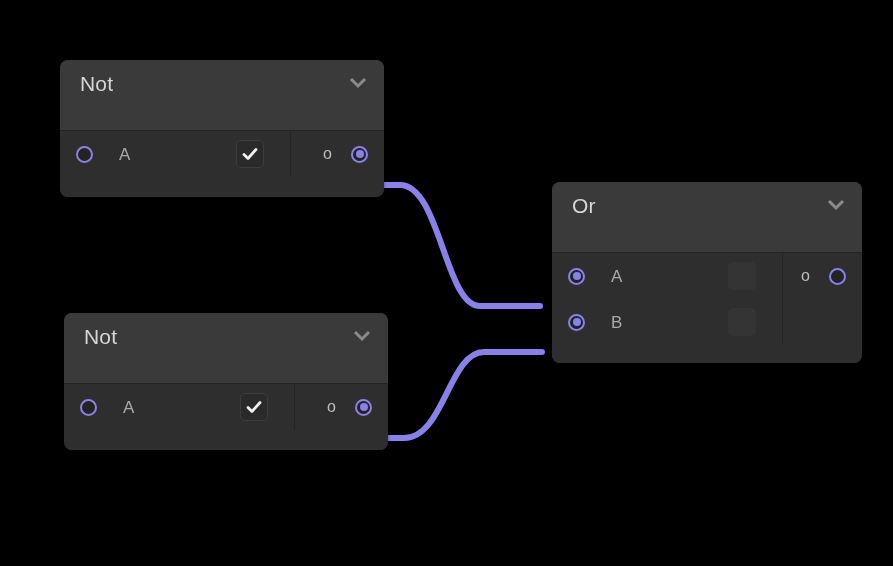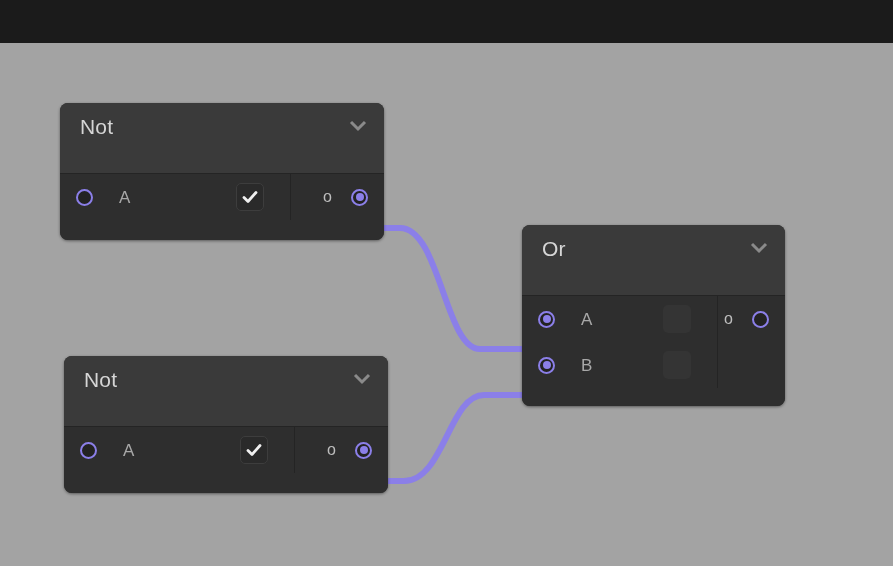--- a/index.html
+++ b/index.html
@@ -11,22 +11,21 @@
     height: 566px;
     background: #1b1b1b;
     font-family: "Liberation Sans", sans-serif;
     overflow: hidden;
     position: relative;
   }
 
   #canvas {
     position: absolute;
     inset: 0;
-    background: #a3a3a3;
-    margin-top: 43px;
+    background: #000000;
   }
 
   
   #edges {
     position: absolute;
     left: 0;
     top: 0;
     width: 893px;
     height: 566px;
     pointer-events: none;
@@ -251,21 +250,21 @@
       <div class="ports-out" style="width:93px;">
         <div class="port-row out">
           <span class="port-label">o</span>
           <span class="port-dot filled"></span>
         </div>
       </div>
     </div>
     <div class="body-pad" style="height:20px;"></div>
   </div>
 
-  <div class="node" style="left:522px; top:182px; width:263px;">
+  <div class="node" style="left:552px; top:182px; width:310px;">
     <div class="node-header">
       <span class="node-title">Or</span>
       <span class="chevron-icon">
         <svg width="18" height="12" viewBox="0 0 18 12" xmlns="http://www.w3.org/2000/svg">
           <path d="M2 2 L9 9 L16 2" fill="none" stroke="#8f8f8f" stroke-width="3" stroke-linecap="butt" stroke-linejoin="miter"></path>
         </svg>
       </span>
     </div>
     <div class="node-header-pad" style="height:24px;"></div>
     <div class="node-divider"></div>

